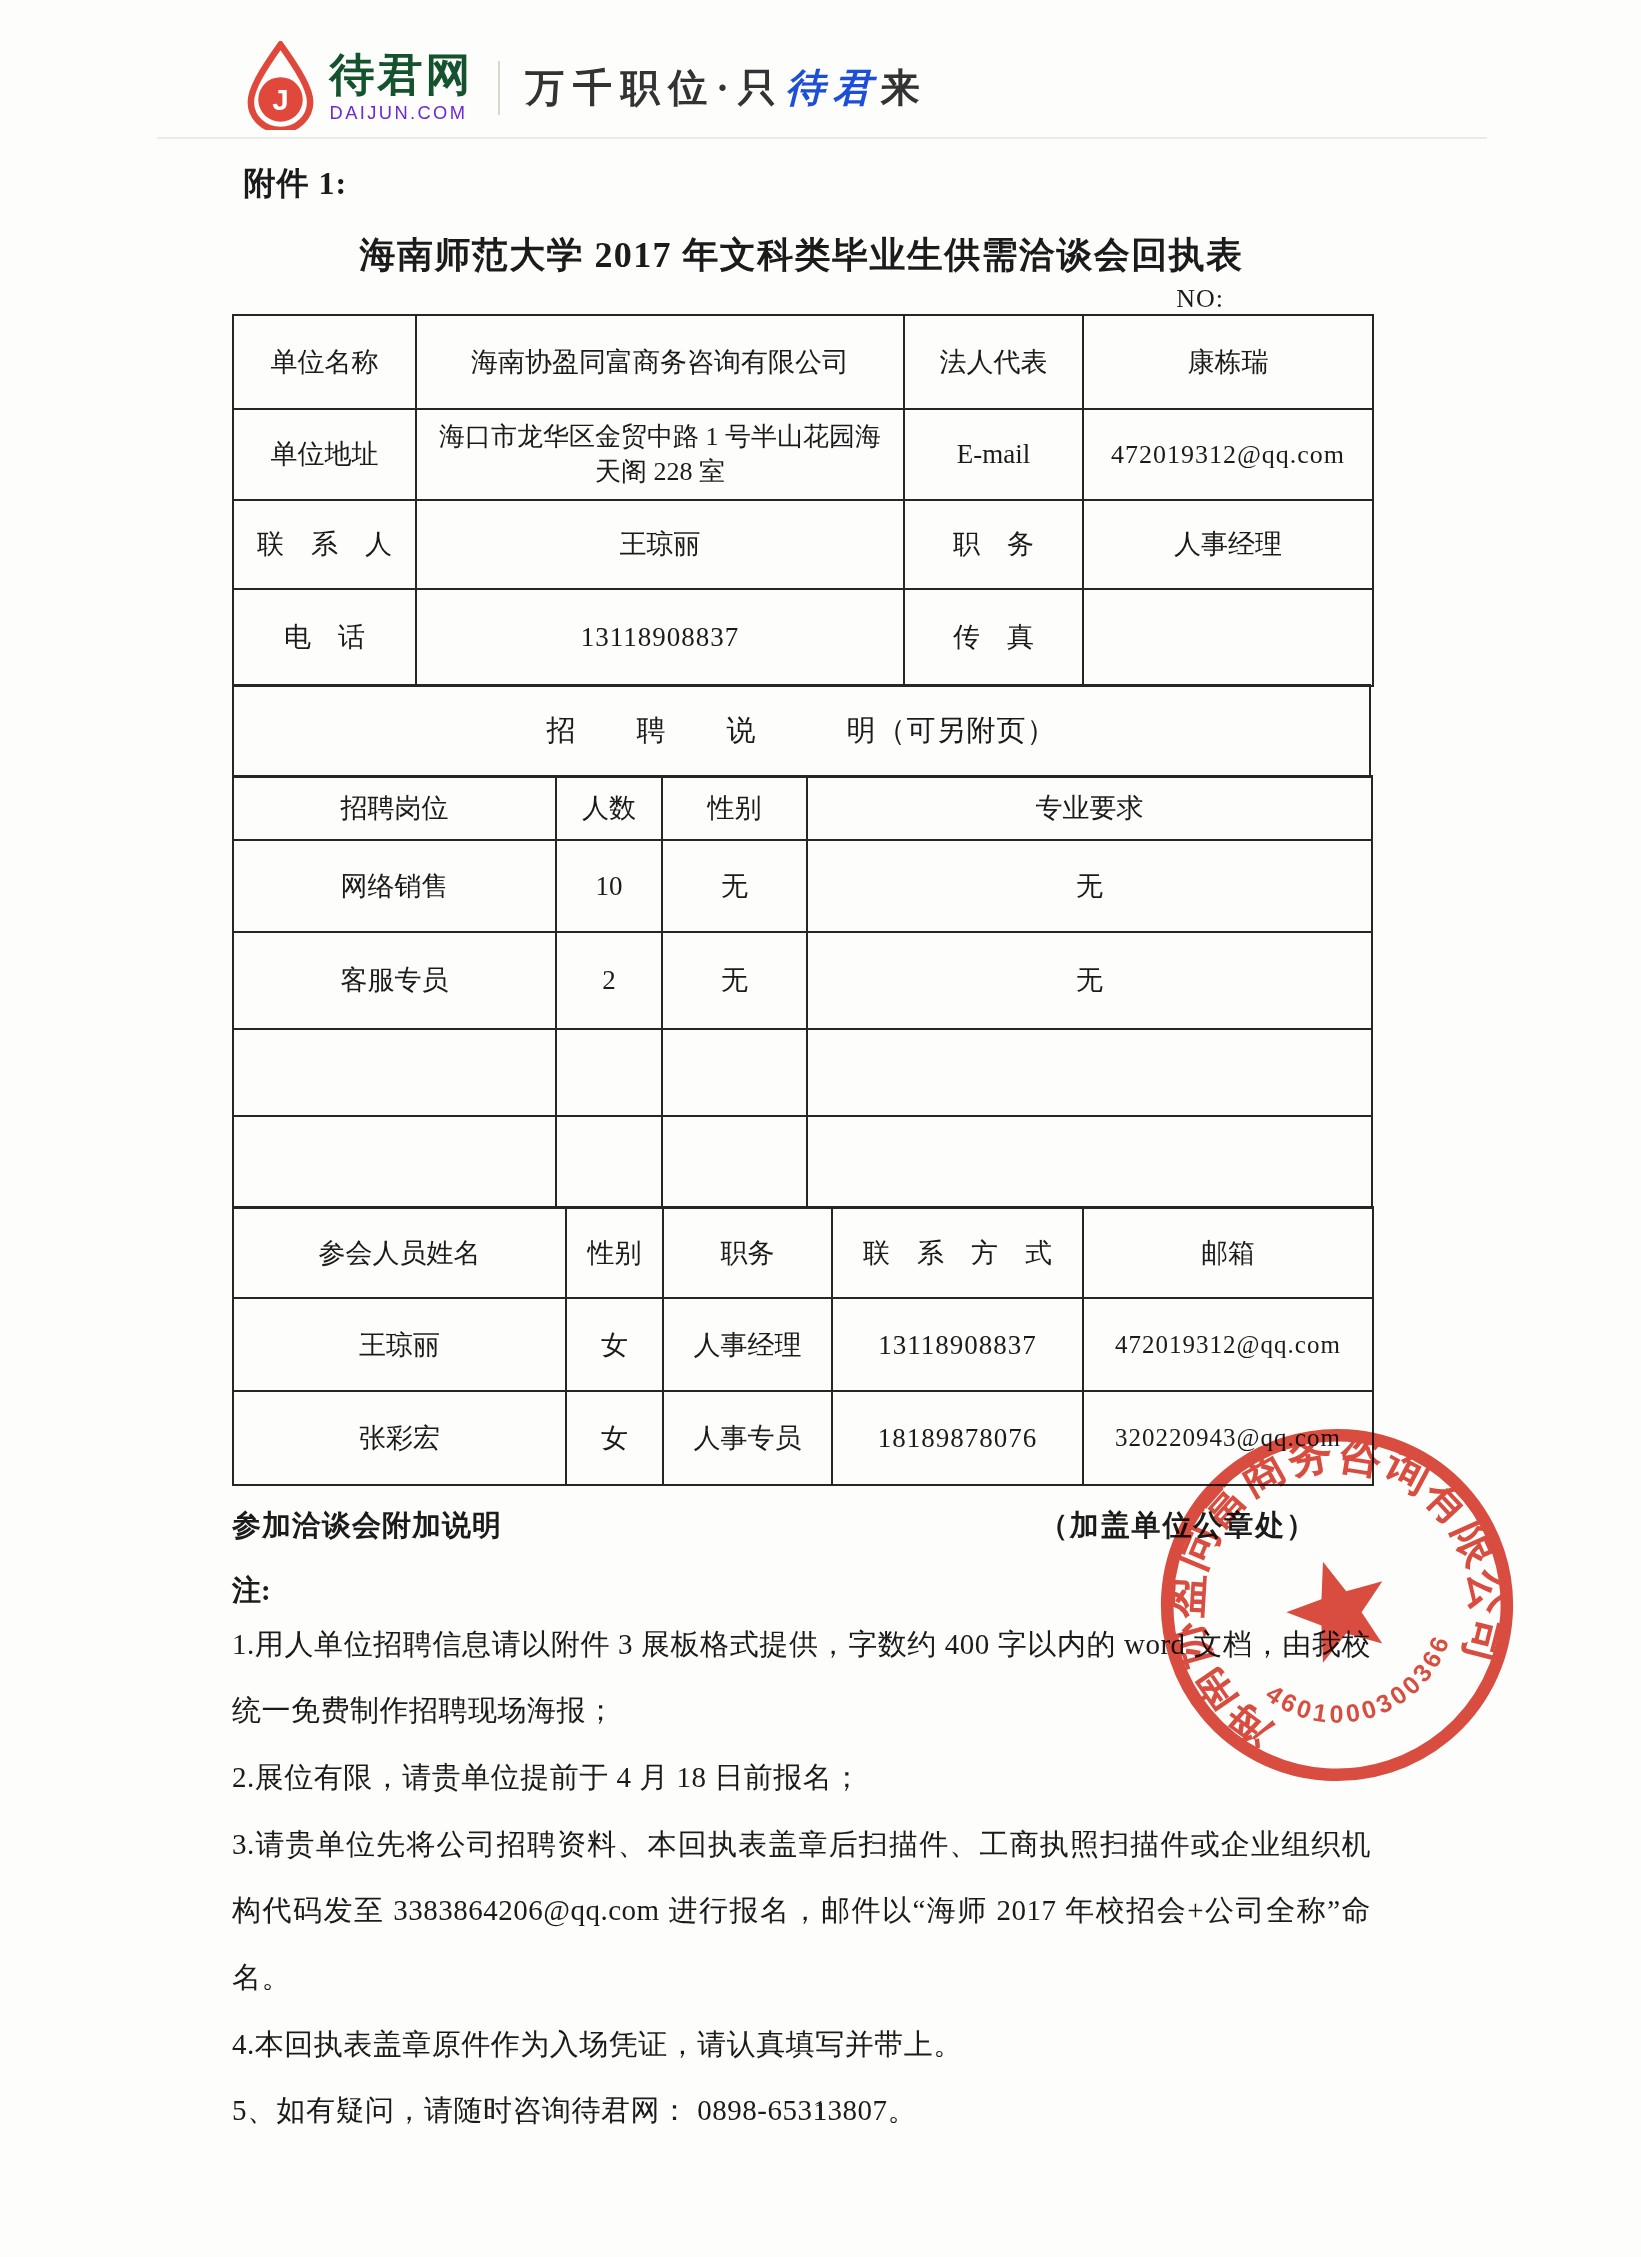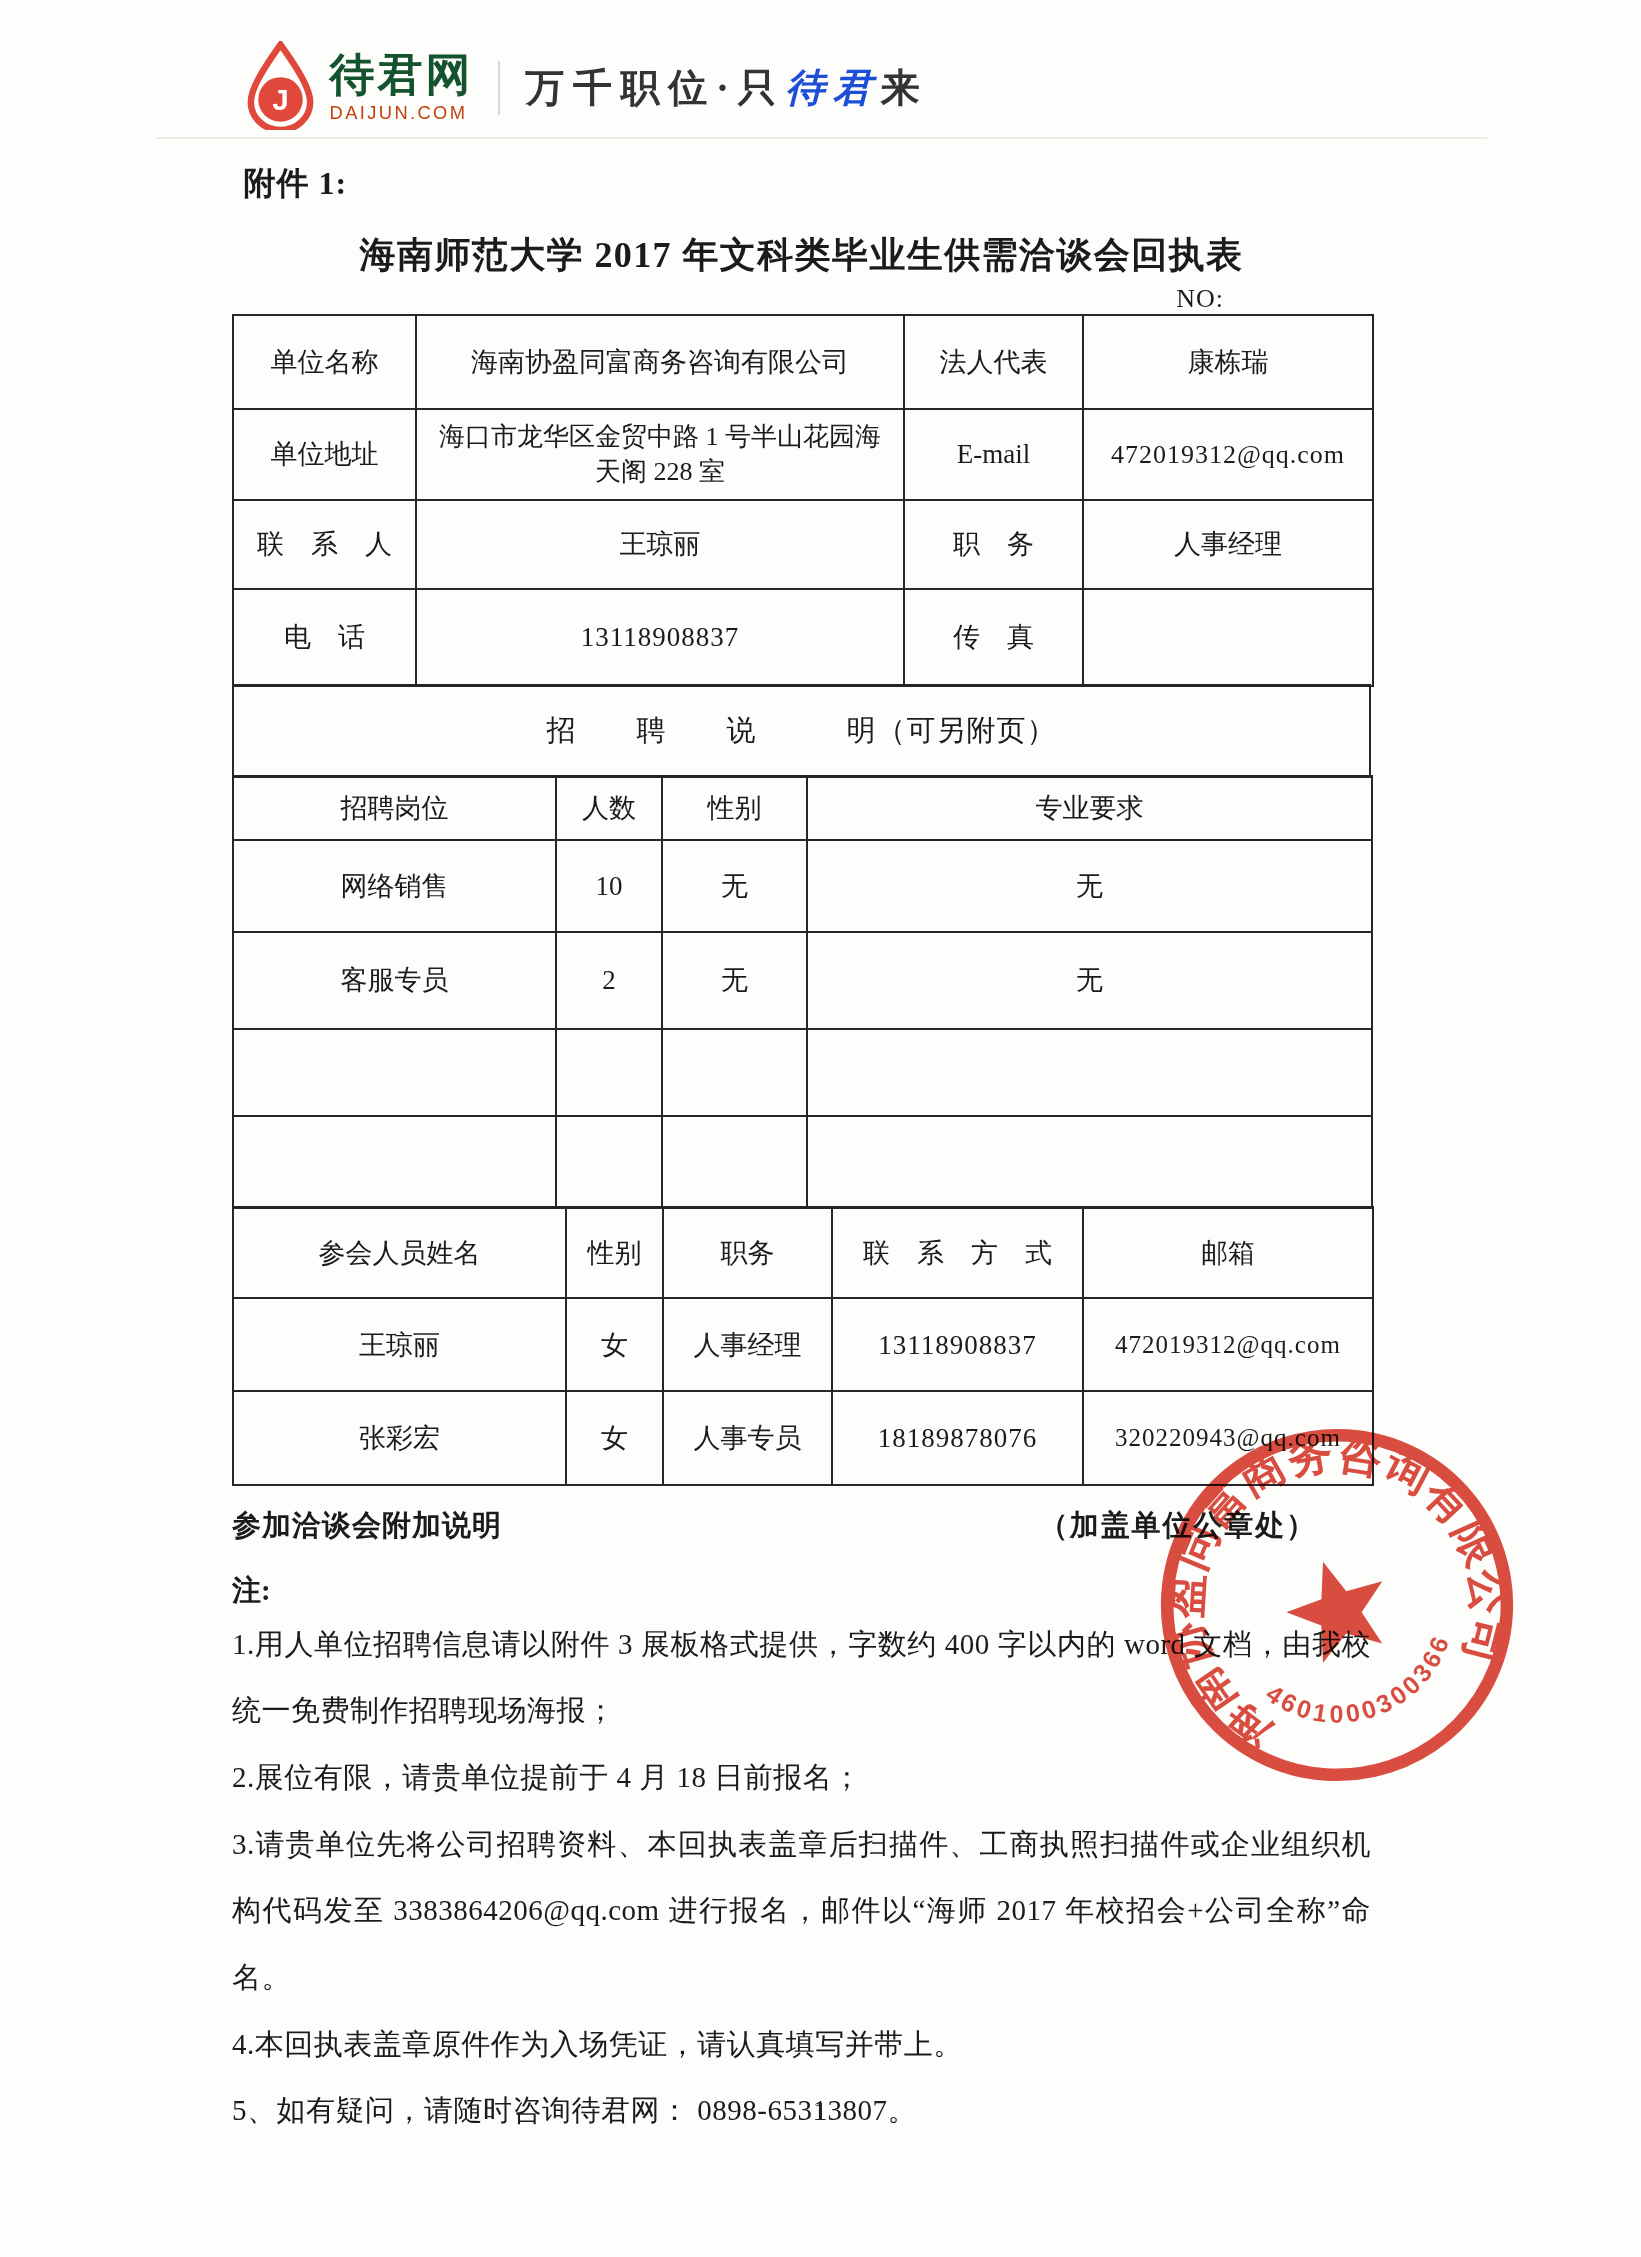--- a/index.html
+++ b/index.html
@@ -9,21 +9,21 @@
     font-family:"Liberation Serif","DejaVu Serif",serif;
     color:#1b1b1b;
   }
   .page { position:relative; width:1641px; height:2257px; background:#fdfdfc; overflow:hidden; }
 
   
   .header { position:absolute; top:41px; left:243px; display:flex; align-items:center; gap:25px; }
   .logo { display:flex; align-items:center; gap:11.6px; }
   .logo-text { display:flex; flex-direction:column; line-height:1; }
   .brand { font-family:"Liberation Sans","DejaVu Sans",sans-serif; font-weight:bold; font-size:45px; color:#14532d; letter-spacing:2.9px; }
-  .brand-domain { font-family:"Liberation Sans","DejaVu Sans",sans-serif; font-size:18.3px; color:#c2410c; letter-spacing:2.4px; margin-top:7px; }
+  .brand-domain { font-family:"Liberation Sans","DejaVu Sans",sans-serif; font-size:18.3px; color:#6d28d9; letter-spacing:2.4px; margin-top:7px; }
   .vdiv { width:1.9px; height:54px; background:#d9d7d2; }
   .slogan { font-size:39px; font-weight:bold; letter-spacing:8.7px; color:#333; white-space:nowrap; }
   .slogan .red { color:#1d4ed8;font-style:italic; }
   .hr-light { position:absolute; top:137px; left:157px; width:1330px; height:1.9px; background:#edebe6; }
 
   
   .content { position:absolute; top:162px; left:232px; width:1139px; }
   .attachment { font-size:32px; font-weight:bold; margin-left:11.6px; letter-spacing:1px; }
   .doc-title { text-align:center; font-size:36px; font-weight:bold; margin-top:25px; letter-spacing:1.4px; }
   .no-line { text-align:right; padding-right:147px; font-size:26px; margin-top:3.9px; letter-spacing:1px; }

